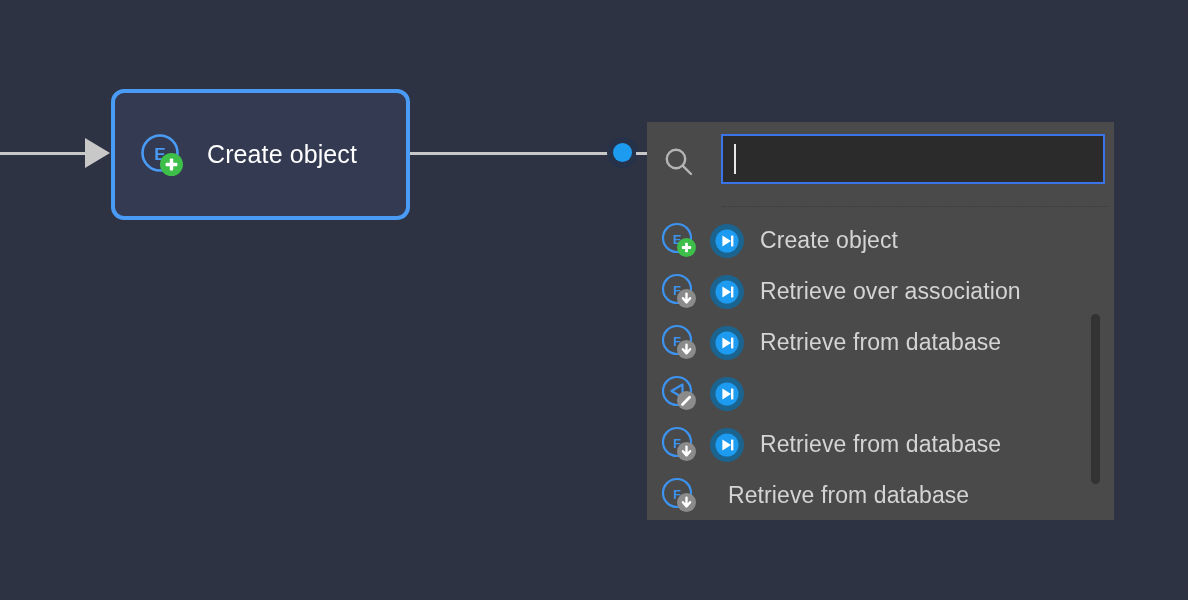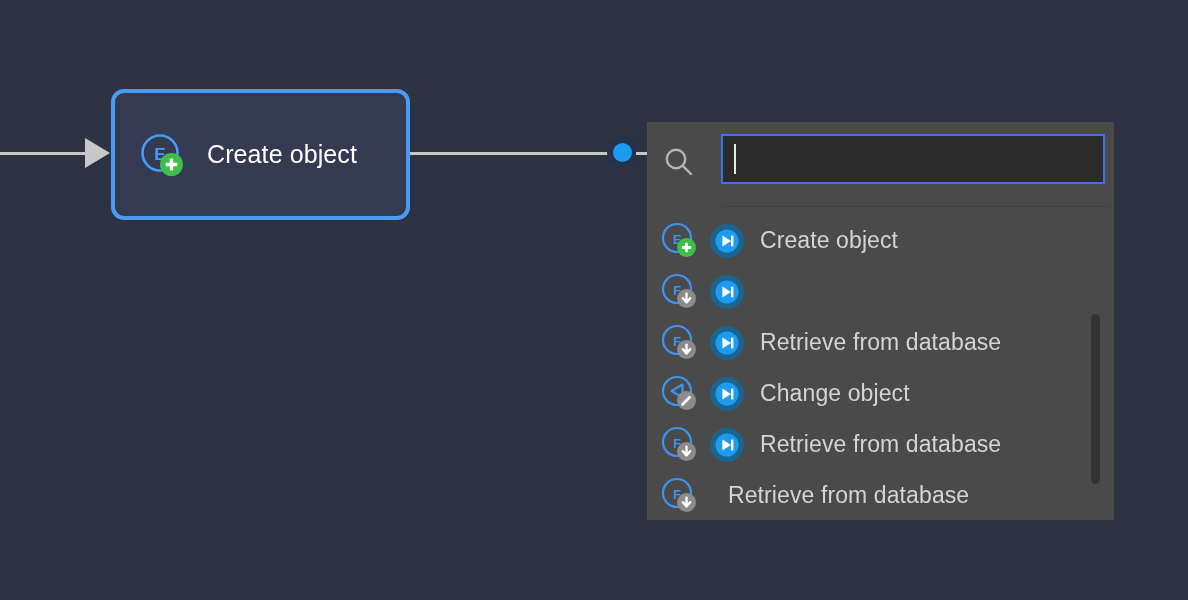--- a/index.html
+++ b/index.html
@@ -196,20 +196,21 @@
           </svg>
         </div>
         <div class="li-icon2">
           <svg viewBox="0 0 34 34" width="34" height="34">
             <circle cx="17" cy="17" r="17" fill="#1b6490"></circle>
             <circle cx="17" cy="17" r="11.5" fill="#1d9bf0"></circle>
             <path d="M12.4 11.6 L21 17 L12.4 22.4 Z" fill="#ffffff"></path>
             <rect x="21" y="11.6" width="2.4" height="10.8" fill="#ffffff"></rect>
           </svg>
         </div>
+        <div class="li-label">Retrieve over association</div>
       </div>
 
       <div class="list-item">
         <div class="li-icon1">
           <svg viewBox="0 0 38 38" width="38" height="38">
             <circle cx="17" cy="17" r="14" fill="none" stroke="#3d93f0" stroke-width="2.2"></circle>
             <text x="17" y="23" font-family="Liberation Sans, sans-serif" font-size="13" font-weight="bold" fill="#3d93f0" text-anchor="middle">F</text>
             <circle cx="26.5" cy="26.5" r="9.5" fill="#8b8b8b"></circle>
             <path d="M26.5 21.6 L26.5 29.6 M22.9 26.2 L26.5 30.4 L30.1 26.2" stroke="#ffffff" stroke-width="2.4" fill="none" stroke-linecap="round" stroke-linejoin="round"></path>
           </svg>
@@ -235,21 +236,20 @@
           </svg>
         </div>
         <div class="li-icon2">
           <svg viewBox="0 0 34 34" width="34" height="34">
             <circle cx="17" cy="17" r="17" fill="#1b6490"></circle>
             <circle cx="17" cy="17" r="11.5" fill="#1d9bf0"></circle>
             <path d="M12.4 11.6 L21 17 L12.4 22.4 Z" fill="#ffffff"></path>
             <rect x="21" y="11.6" width="2.4" height="10.8" fill="#ffffff"></rect>
           </svg>
         </div>
-        <div class="li-label">Change object</div>
       </div>
 
       <div class="list-item">
         <div class="li-icon1">
           <svg viewBox="0 0 38 38" width="38" height="38">
             <circle cx="17" cy="17" r="14" fill="none" stroke="#3d93f0" stroke-width="2.2"></circle>
             <text x="17" y="23" font-family="Liberation Sans, sans-serif" font-size="13" font-weight="bold" fill="#3d93f0" text-anchor="middle">F</text>
             <circle cx="26.5" cy="26.5" r="9.5" fill="#8b8b8b"></circle>
             <path d="M26.5 21.6 L26.5 29.6 M22.9 26.2 L26.5 30.4 L30.1 26.2" stroke="#ffffff" stroke-width="2.4" fill="none" stroke-linecap="round" stroke-linejoin="round"></path>
           </svg>

